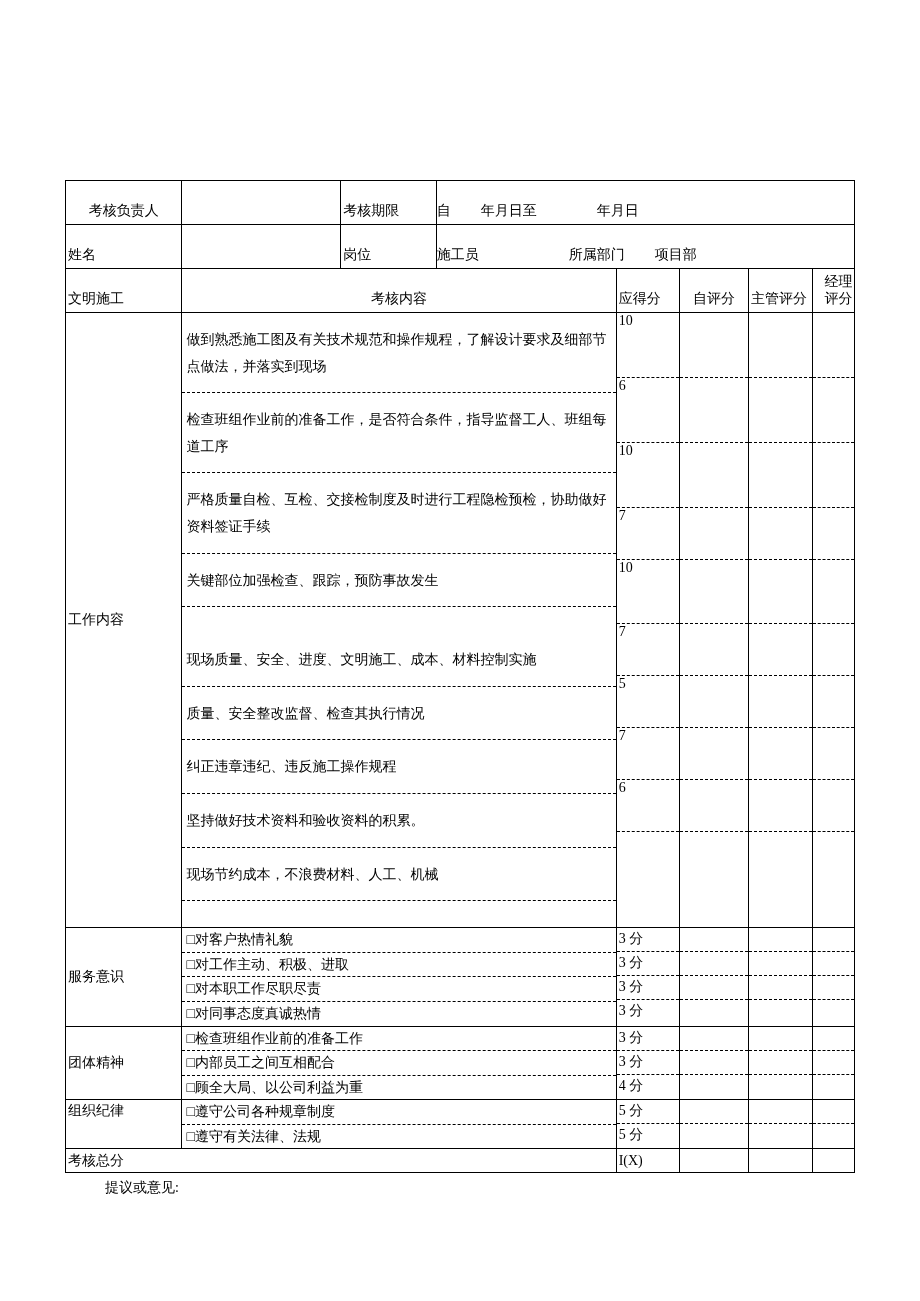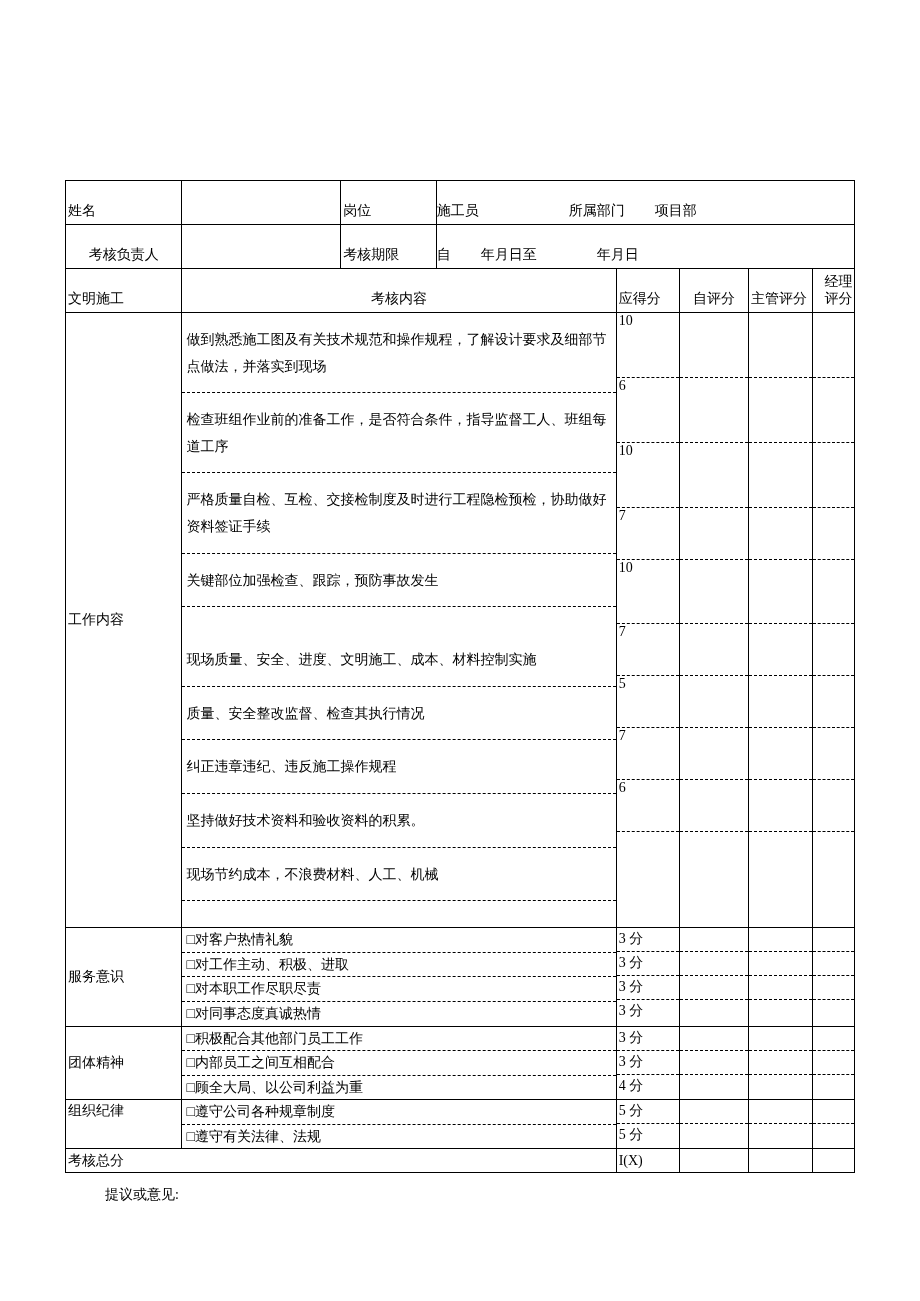--- a/index.html
+++ b/index.html
@@ -56,21 +56,21 @@
   .score-row:last-child { border-bottom: none; }
 
   
   .small td { height: 24px; }
   .small .content-row { padding: 2px 4px; line-height: 1.4; }
   .small .score-row { padding: 2px; }
 
   .valign-top { vertical-align: top; }
 
   .footnote {
-    margin: 13px 0 0 40px;
+    margin: 6px 0 0 40px;
     text-indent: 0;
   }
 </style>
 </head>
 <body>
 
 <div class="sheet">
 <table class="outer">
   <colgroup>
     <col style="width:110px">
@@ -79,41 +79,41 @@
     <col style="width:60px">
     <col style="width:110px">
     <col style="width:60px">
     <col style="width:65px">
     <col style="width:60px">
     <col style="width:40px">
   </colgroup>
 
   <tbody>
         <tr class="hdr-row">
+    <td class="lbl-ctr">考核负责人</td>
+    <td></td>
+    <td class="lbl">考核期限</td>
+    <td colspan="6">
+      <div class="pair">
+        <span>自</span>
+        <span class="gap-sm">年月日至</span>
+        <span class="gap-md">年月日</span>
+      </div>
+    </td>
+  </tr>
+
+  <tr class="hdr-row">
     <td class="lbl">姓名</td>
     <td></td>
     <td class="lbl">岗位</td>
     <td colspan="6">
       <div class="pair">
         <span>施工员</span>
         <span class="gap-lg">所属部门</span>
         <span class="gap-sm">项目部</span>
-      </div>
-    </td>
-  </tr>
-
-  <tr class="hdr-row">
-    <td class="lbl-ctr">考核负责人</td>
-    <td></td>
-    <td class="lbl">考核期限</td>
-    <td colspan="6">
-      <div class="pair">
-        <span>自</span>
-        <span class="gap-sm">年月日至</span>
-        <span class="gap-md">年月日</span>
       </div>
     </td>
   </tr>
 
   <tr class="hdr-row">
     <td class="lbl">文明施工</td>
     <td colspan="4" class="lbl-ctr">考核内容</td>
     <td class="valign-top lbl">应得分</td>
     <td class="lbl-ctr">自评分</td>
     <td class="lbl">主管评分</td>
@@ -216,21 +216,21 @@
       <div class="score-row" style="height:24px"></div>
             <div class="score-row" style="height:24px"></div>
       <div class="score-row" style="height:24px"></div>
             <div class="score-row" style="height:24px"></div>
     </td>
   </tr>
 
   <tr class="small">
     <td class="lbl">团体精神</td>
     <td colspan="4" class="content-cell">
-      <div class="content-row">□积极配合其他部门员工工作</div>
+      <div class="content-row">□检查班组作业前的准备工作</div>
       <div class="content-row">□内部员工之间互相配合</div>
       <div class="content-row">□顾全大局、以公司利益为重</div>
     </td>
     <td class="score-col valign-top">
       <div class="score-row" style="height:24px">3 分</div>
       <div class="score-row" style="height:24px">3 分</div>
       <div class="score-row" style="height:24px">4 分</div>
     </td>
     <td class="score-col valign-top">
       <div class="score-row" style="height:24px"></div>

